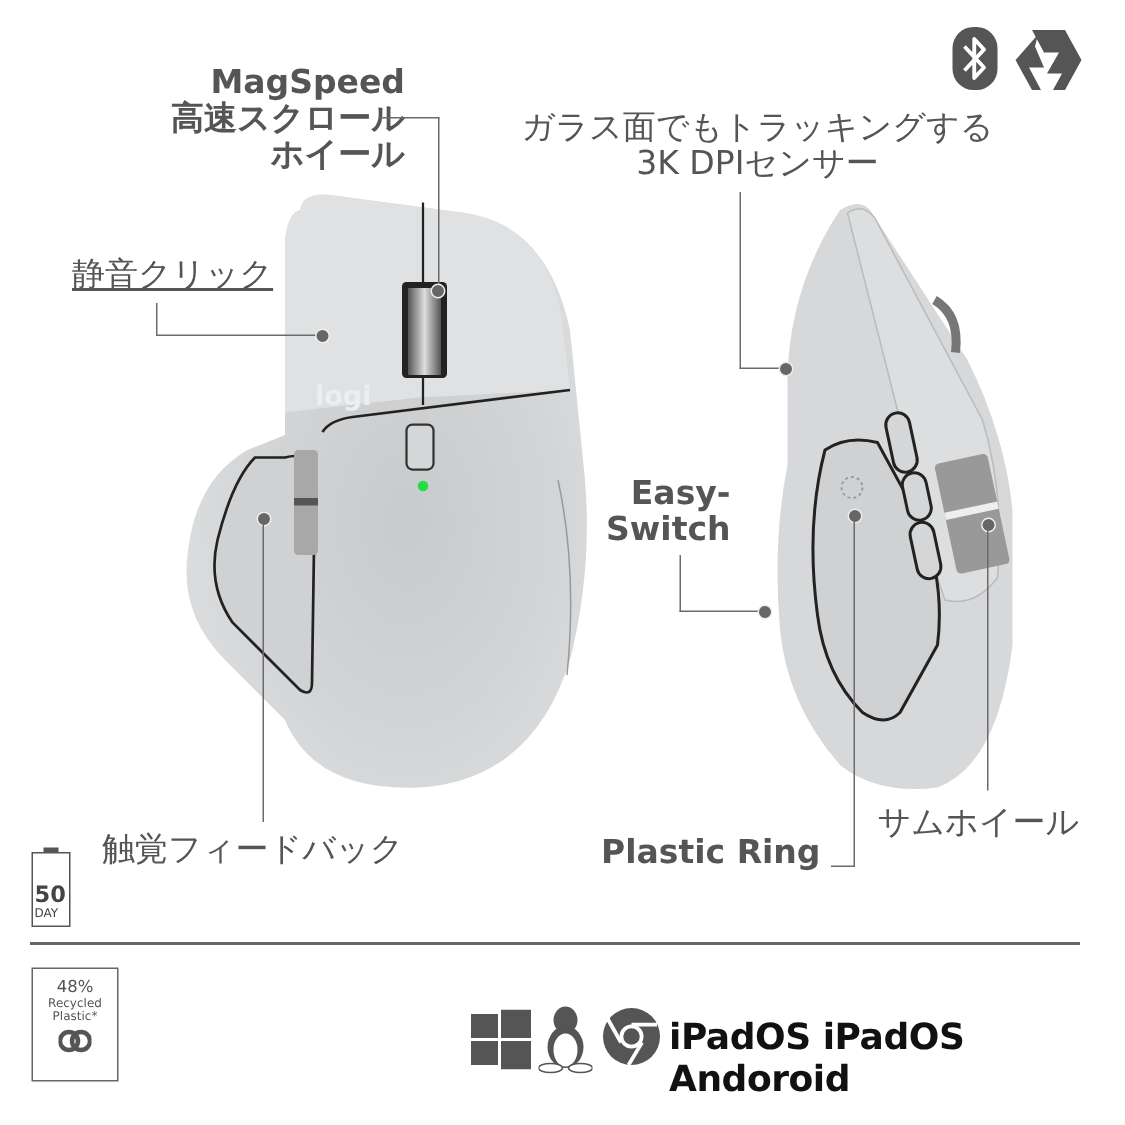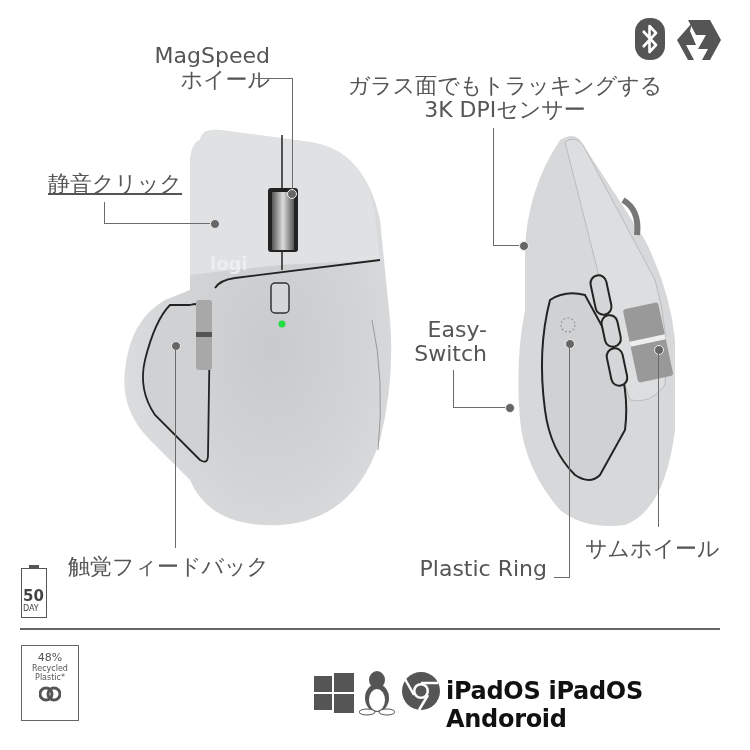--- a/index.html
+++ b/index.html
@@ -1,20 +1,20 @@
 <!DOCTYPE html>
 <html><head>
 <meta charset="utf-8">
 <style>
   html, body { margin:0; padding:0; background:#ffffff; }
   body { width:750px; height:750px; position:relative; overflow:hidden;
          font-family:"DejaVu Sans", "Liberation Sans", sans-serif; color:#555; }
   .abs { position:absolute; }
   .label { position:absolute; font-size:22px; line-height:24px; color:#555; white-space:nowrap; }
-  .label.right { text-align:right; }
+  .label.right { text-align:right;font-weight:bold; }
   .label.center { text-align:center; }
   .line { position:absolute; background:#6b6b6b; }
   .dot { position:absolute; width:8px; height:8px; border-radius:50%; background:#666; border:1px solid #eee; }
   .os-text { position:absolute; font-weight:bold; font-size:24px; color:#111; letter-spacing:-0.3px; }
   svg { display:block; }
 </style>
 </head>
 <body>
 
 <div class="abs" style="left:634px;top:17px;">
@@ -83,20 +83,21 @@
 
     <rect x="125" y="175" width="36" height="75" rx="3" fill="#999" transform="rotate(-12 143 212)"></rect>
     <rect x="125" y="208" width="36" height="5" fill="#eee" transform="rotate(-12 143 212)"></rect>
 
     <path d="M118 70 Q135 80 132 105" stroke="#777" stroke-width="6" fill="none"></path>
   </svg>
 </div>
 
 <div class="label right" style="left:60px;top:44px;width:210px;">
   <div>MagSpeed</div>
+  <div>高速スクロール</div>
   <div>ホイール</div>
 </div>
 <div class="line" style="left:253px;top:78px;width:40px;height:1px;"></div>
 <div class="line" style="left:292px;top:78px;width:1px;height:114px;"></div>
 <div class="dot" style="left:287px;top:189px;"></div>
 
 <div class="label" style="left:48px;top:172px;text-decoration:underline;">静音クリック</div>
 <div class="line" style="left:104px;top:202px;width:1px;height:22px;"></div>
 <div class="line" style="left:104px;top:223px;width:110px;height:1px;"></div>
 <div class="dot" style="left:210px;top:219px;"></div>

